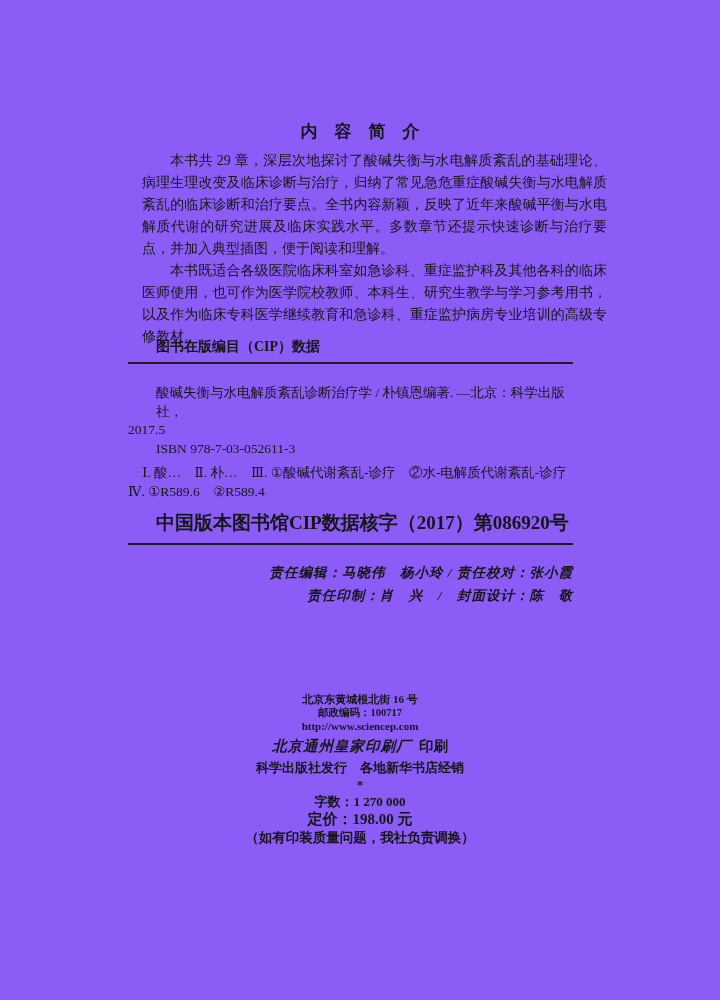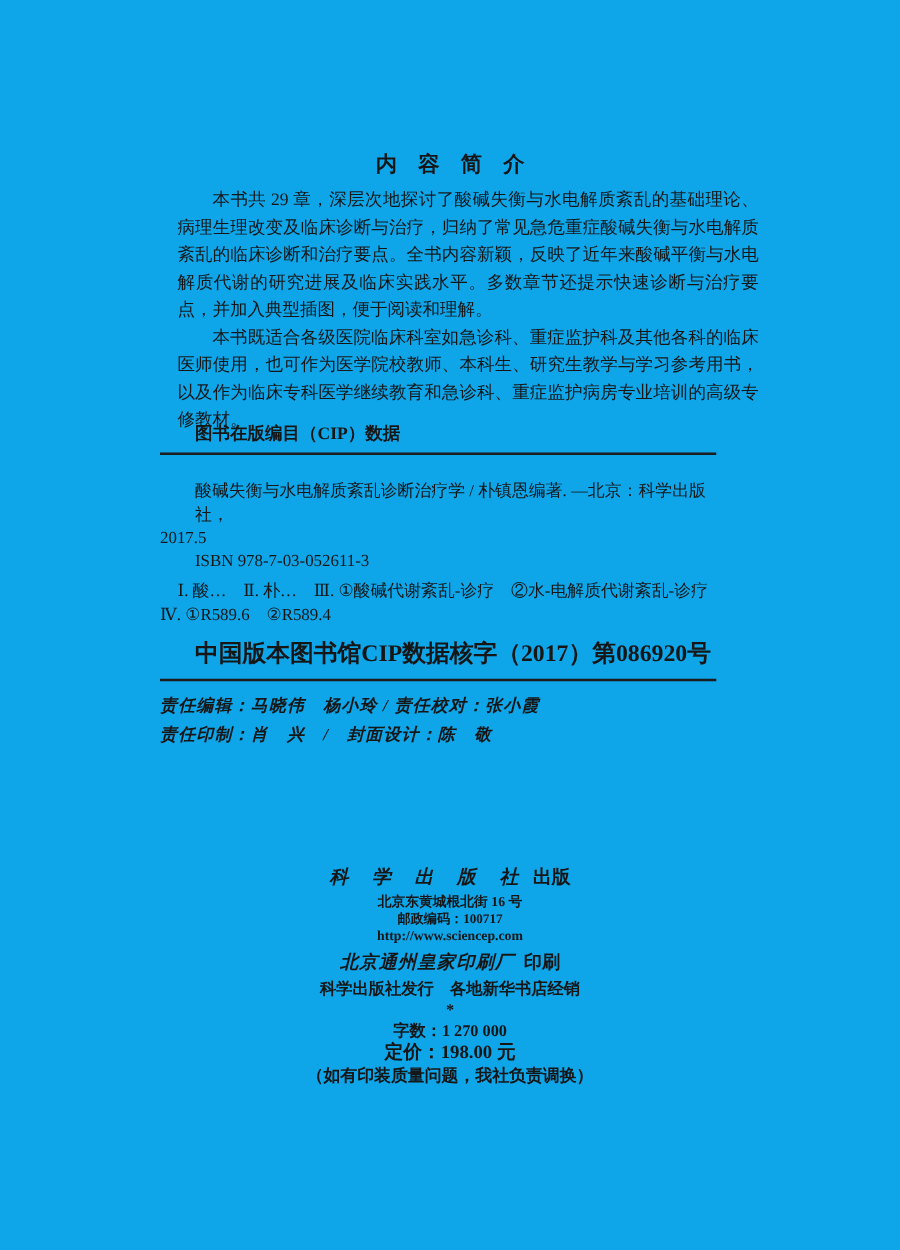--- a/index.html
+++ b/index.html
@@ -1,19 +1,19 @@
 <!DOCTYPE html>
 <html><head>
 <meta charset="utf-8">
 <style>
   html,body{margin:0;padding:0;background:#e8e8e8;}
   .page{
     position:relative;
     width:720px;height:1000px;
-    background:#0ea5e9;
+    background:#8b5cf6;
     margin:0 auto;
     font-family:"Liberation Serif","DejaVu Serif",serif;
     color:#161616;
     overflow:hidden;
   }
   
   .intro-title{
     position:absolute;top:120px;left:123px;width:474px;
     text-align:center;font-weight:bold;font-size:17px;
     font-family:"Liberation Sans","DejaVu Sans",sans-serif;
@@ -28,21 +28,21 @@
   .cip-heading{font-weight:bold;padding-left:28px;font-size:14px;}
   .rule{border:none;border-top:2px solid #1d1d1d;margin:6px 0 0 0;}
   .cip-body{padding-top:20px;line-height:18.5px;}
   .cip-title{padding-left:28px;}
   .cip-year{padding-left:0;}
   .cip-isbn{padding-left:28px;}
   .cip-class{margin-top:6px;text-indent:14px;}
   .cip-registry{font-weight:bold;padding-left:28px;margin-top:9px;font-size:19px;}
   .rule2{border:none;border-top:2px solid #1d1d1d;margin:7px 0 0 0;}
   
-  .credits{padding-top:8px;text-align:left;font-weight:bold;
+  .credits{padding-top:16px;text-align:right;font-weight:bold;
     font-style:italic;font-size:13.5px;line-height:23px;letter-spacing:1px;}
   
   .colophon{position:absolute;top:692px;left:120px;width:480px;text-align:center;}
   .press-line{font-size:15px;font-weight:bold;margin-bottom:4px;}
   .press-name{letter-spacing:2px;font-style:italic;}
   .press-suffix{margin-left:6px;font-style:normal;
     font-family:"Liberation Sans","DejaVu Sans",sans-serif;}
   .press-address{font-size:11px;font-weight:bold;line-height:14px;}
   .press-postcode{font-size:10.5px;font-weight:bold;line-height:13px;}
   .press-website{font-size:11px;font-weight:bold;line-height:15px;margin-bottom:3px;}
@@ -84,24 +84,20 @@
     <div class="cip-registry">中国版本图书馆CIP数据核字（2017）第086920号</div>
     <hr class="rule2">
 
     <div class="credits">
       <div>责任编辑：马晓伟　杨小玲 / 责任校对：张小霞</div>
       <div>责任印制：肖　兴　/　封面设计：陈　敬</div>
     </div>
   </div>
 
   <div class="colophon">
-    <div class="press-line">
-      <span class="press-name">科　学　出　版　社</span>
-      <span class="press-suffix">出版</span>
-    </div>
     <div class="press-address">北京东黄城根北街 16 号</div>
     <div class="press-postcode">邮政编码：100717</div>
     <div class="press-website">http://www.sciencep.com</div>
 
     <div class="printer-line">
       <span class="printer-name">北京通州皇家印刷厂</span>
       <span class="printer-suffix">印刷</span>
     </div>
     <div class="distribution">科学出版社发行　各地新华书店经销</div>
     <div class="star">*</div>

